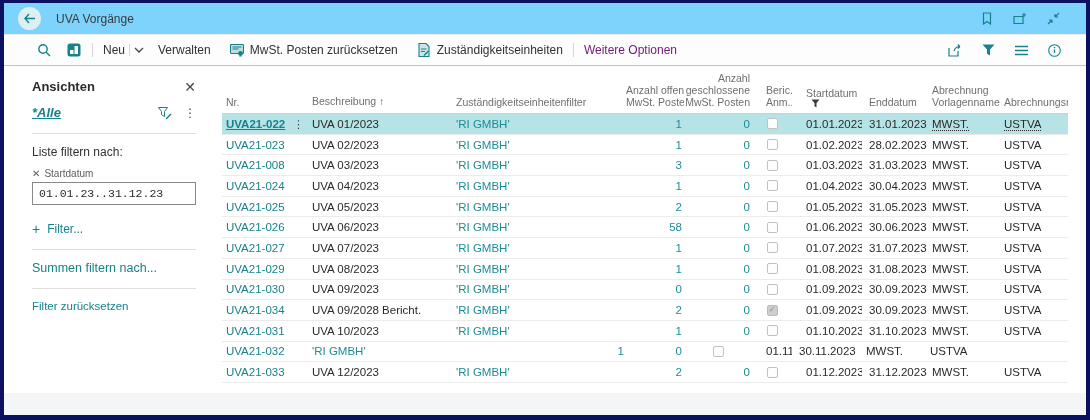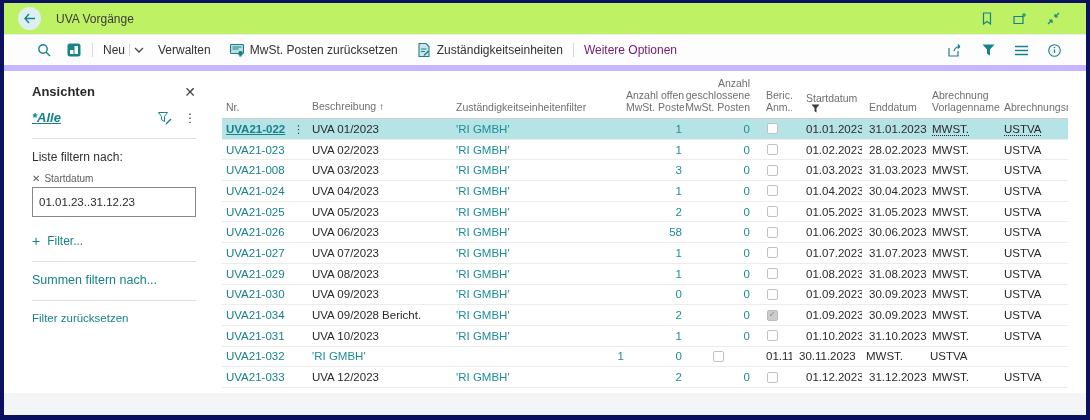--- a/index.html
+++ b/index.html
@@ -9,33 +9,33 @@
     background:#fff;overflow:hidden;
   }
   .frame{
     position:absolute;inset:0;box-sizing:border-box;
     border:4px solid #0b1060;border-top-width:3px;border-bottom-width:5px;
     background:#fff;display:flex;flex-direction:column;
   }
   
   .titlebar{
     height:31px;flex:0 0 31px;display:flex;align-items:center;
-    padding:0 26px 0 14px;border-bottom:1px solid #ededec;background:#bef264;
+    padding:0 26px 0 14px;border-bottom:1px solid #ededec;background:#7dd3fc;
   }
   .back-btn{
     width:23px;height:23px;border-radius:50%;background:#ddeff0;
     display:flex;align-items:center;justify-content:center;color:#17828b;cursor:pointer;flex:0 0 auto;
   }
   .page-title{margin-left:15px;font-size:12px;color:#3b3a39;}
   .titlebar-icons{margin-left:auto;display:flex;gap:19px;color:#17828b;align-items:center;}
   .tb-icon{width:14px;height:14px;display:inline-flex;align-items:center;justify-content:center;}
   
   .toolbar{
     height:30px;flex:0 0 30px;display:flex;align-items:center;
-    padding:0 24px 0 32px;border-bottom:6px solid #c4b5fd;background:#fdfdfd;
+    padding:0 24px 0 32px;border-bottom:1px solid #c4b5fd;background:#fdfdfd;
     font-size:12px;color:#323130;
   }
   .toolbar .t-icon{color:#17828b;display:inline-flex;align-items:center;justify-content:center;width:16px;height:16px;}
   .t-group{display:flex;align-items:center;gap:14px;}
   .v-sep{width:1px;height:14px;background:#d8d7d6;margin:0 10px;}
   .v-sep.small{height:12px;margin:0 4px;}
   .t-item{display:flex;align-items:center;gap:5px;cursor:pointer;white-space:nowrap;}
   .t-item.muted{color:#701a75;}
   .toolbar-right{margin-left:auto;display:flex;gap:17px;align-items:center;color:#17828b;}
   .chev{color:#484644;display:inline-flex;}
@@ -51,23 +51,23 @@
   .fp-close{margin-left:auto;color:#484644;cursor:pointer;font-size:14px;line-height:1;}
   .fp-viewrow{display:flex;align-items:flex-end;margin-top:11px;}
   .fp-view{color:#17828b;font-style:italic;font-weight:bold;text-decoration:underline;font-size:13px;cursor:pointer;}
   .fp-viewicons{margin-left:auto;display:flex;gap:12px;align-items:center;}
   .fp-dots{color:#3b3a39;font-size:12px;cursor:pointer;letter-spacing:0;}
   .fp-hr{border:none;border-top:1px solid #e1dfdd;margin:13px 0 11px 0;}
   .fp-label{font-size:12px;color:#323130;}
   .fp-fieldrow{margin-top:9px;display:flex;align-items:center;gap:4px;font-size:10px;color:#605e5c;}
   .fp-x{cursor:pointer;font-size:10px;color:#605e5c;}
   .fp-input{
-    margin-top:3px;width:100%;box-sizing:border-box;height:30px;
+    margin-top:3px;width:100%;box-sizing:border-box;height:23px;
     border:1px solid #8a8886;background:#fff;font-size:11.5px;padding:1px 6px;
-    font-family:Liberation Sans, sans-serif;color:#2b2a29;
+    font-family:Liberation Mono, monospace;color:#2b2a29;
   }
   .fp-addfilter{margin-top:17px;color:#17828b;font-size:12px;display:flex;align-items:center;gap:7px;cursor:pointer;}
   .fp-plus{font-size:14px;line-height:1;}
   .fp-link{color:#17828b;cursor:pointer;}
   .fp-sum{font-size:12.5px;}
   .fp-reset{font-size:11.5px;}
   
   .listarea{flex:1 1 auto;margin:0 18px 0 14px;min-width:0;}
   .grid{display:grid;grid-template-columns:90px 144px 170px 58px 68px 40px 70px 66px 74px minmax(0,1fr);}
   .ghead{align-items:end;padding-top:6px;padding-bottom:5px;border-bottom:1px solid #cfcecd;}

